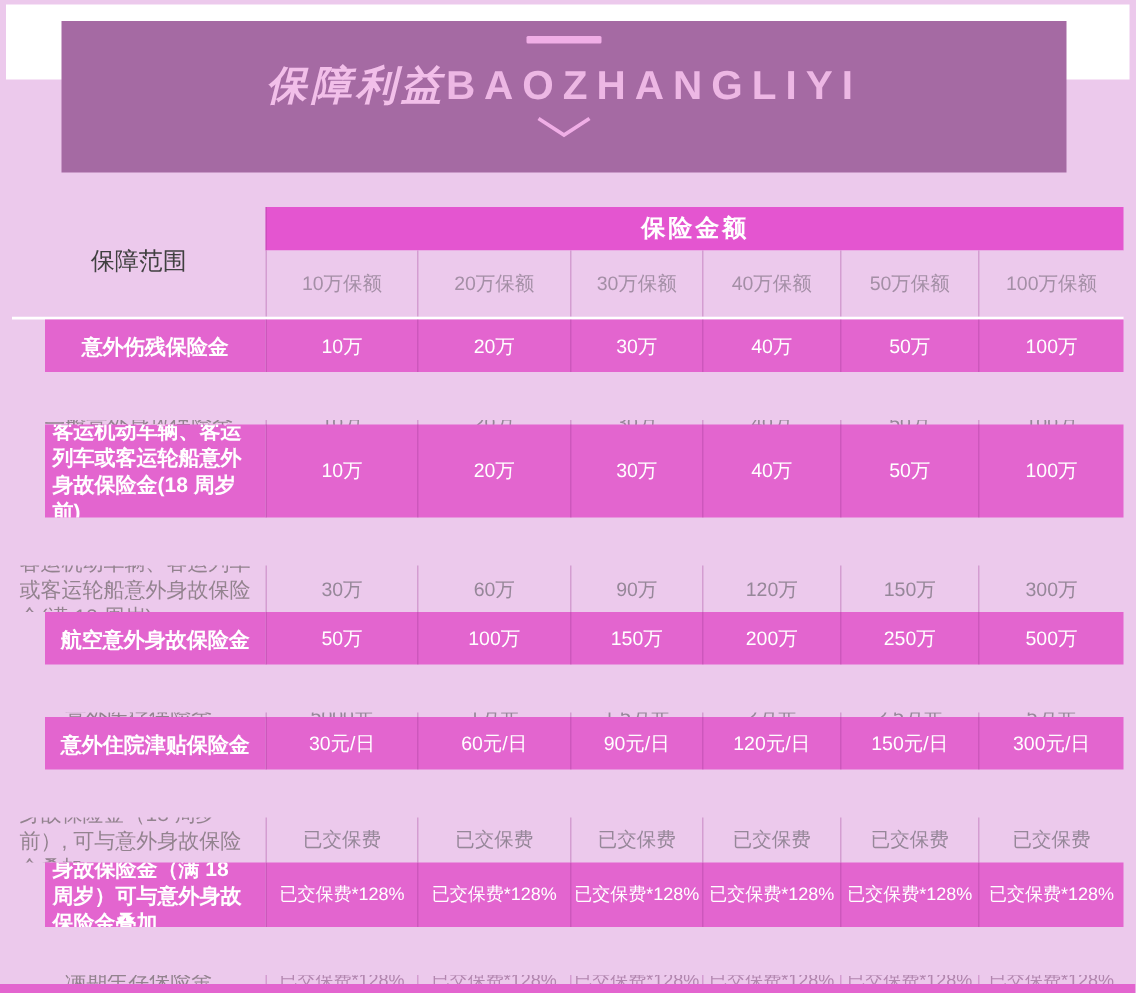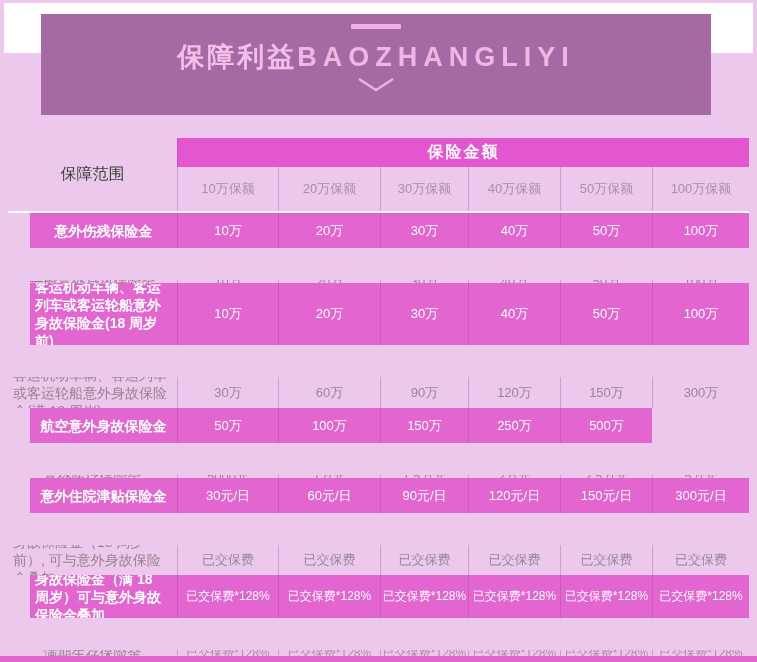--- a/index.html
+++ b/index.html
@@ -13,21 +13,21 @@
   .white-band{position:absolute;left:4px;top:3px;width:749px;height:50px;background:#ffffff;}
   
   .hero{
     position:absolute;left:41px;top:14px;width:670px;height:101px;
     background:#a56aa3;display:flex;flex-direction:column;align-items:center;
   }
   .hero-dash{width:50px;height:5px;background:#f0aee6;margin-top:10px;border-radius:1px;}
   .hero-title{
     margin-top:12px;color:#f2bfe9;font-size:27px;line-height:32px;white-space:nowrap;
   }
-  .hero-title .cn{font-weight:bold;letter-spacing:3px;}
+  .hero-title .cn{font-weight:bold;letter-spacing:3px;font-style:italic;}
   .hero-title .en{font-weight:700;letter-spacing:6px;color:#edb7e4;}
   .hero-chevron{margin-top:4px;}
   
   .tbl{position:absolute;left:8px;top:138px;width:741px;}
   .grid{display:grid;grid-template-columns:169px 101px 102px 88px 92px 92px 97px;}
   .cell{
     display:flex;align-items:center;justify-content:center;text-align:center;
     box-sizing:border-box;overflow:hidden;
   }
   .vline{border-left:1px solid rgba(155,55,145,0.30);}
@@ -122,20 +122,21 @@
     <div class="cell val vline">120万</div>
     <div class="cell val vline">150万</div>
     <div class="cell val vline">300万</div>
   </div>
 
   <div class="grid row-magenta h35">
     <div class="cell label">航空意外身故保险金</div>
     <div class="cell val vline">50万</div>
     <div class="cell val vline">100万</div>
     <div class="cell val vline">150万</div>
+    <div class="cell val vline">200万</div>
     <div class="cell val vline">250万</div>
     <div class="cell val vline">500万</div>
   </div>
 
   <div class="grid row-light h35">
     <div class="cell label">意外医疗保险金</div>
     <div class="cell val vline">5000元</div>
     <div class="cell val vline">1万元</div>
     <div class="cell val vline">1.5万元</div>
     <div class="cell val vline">2万元</div>

